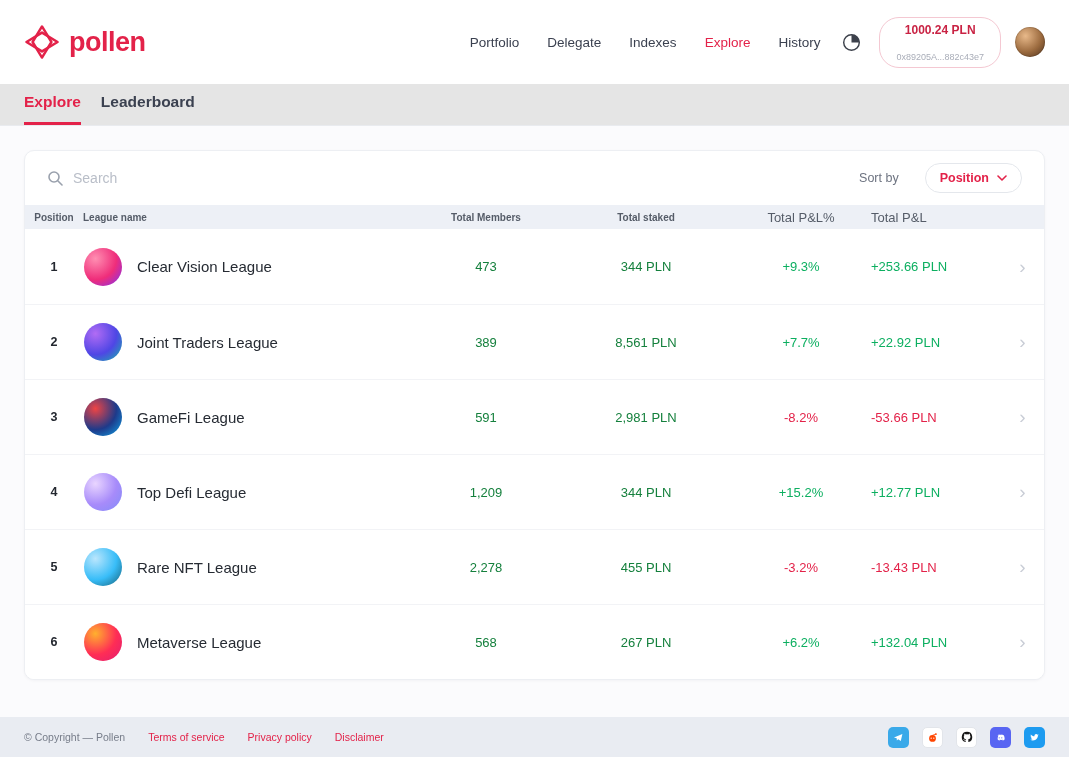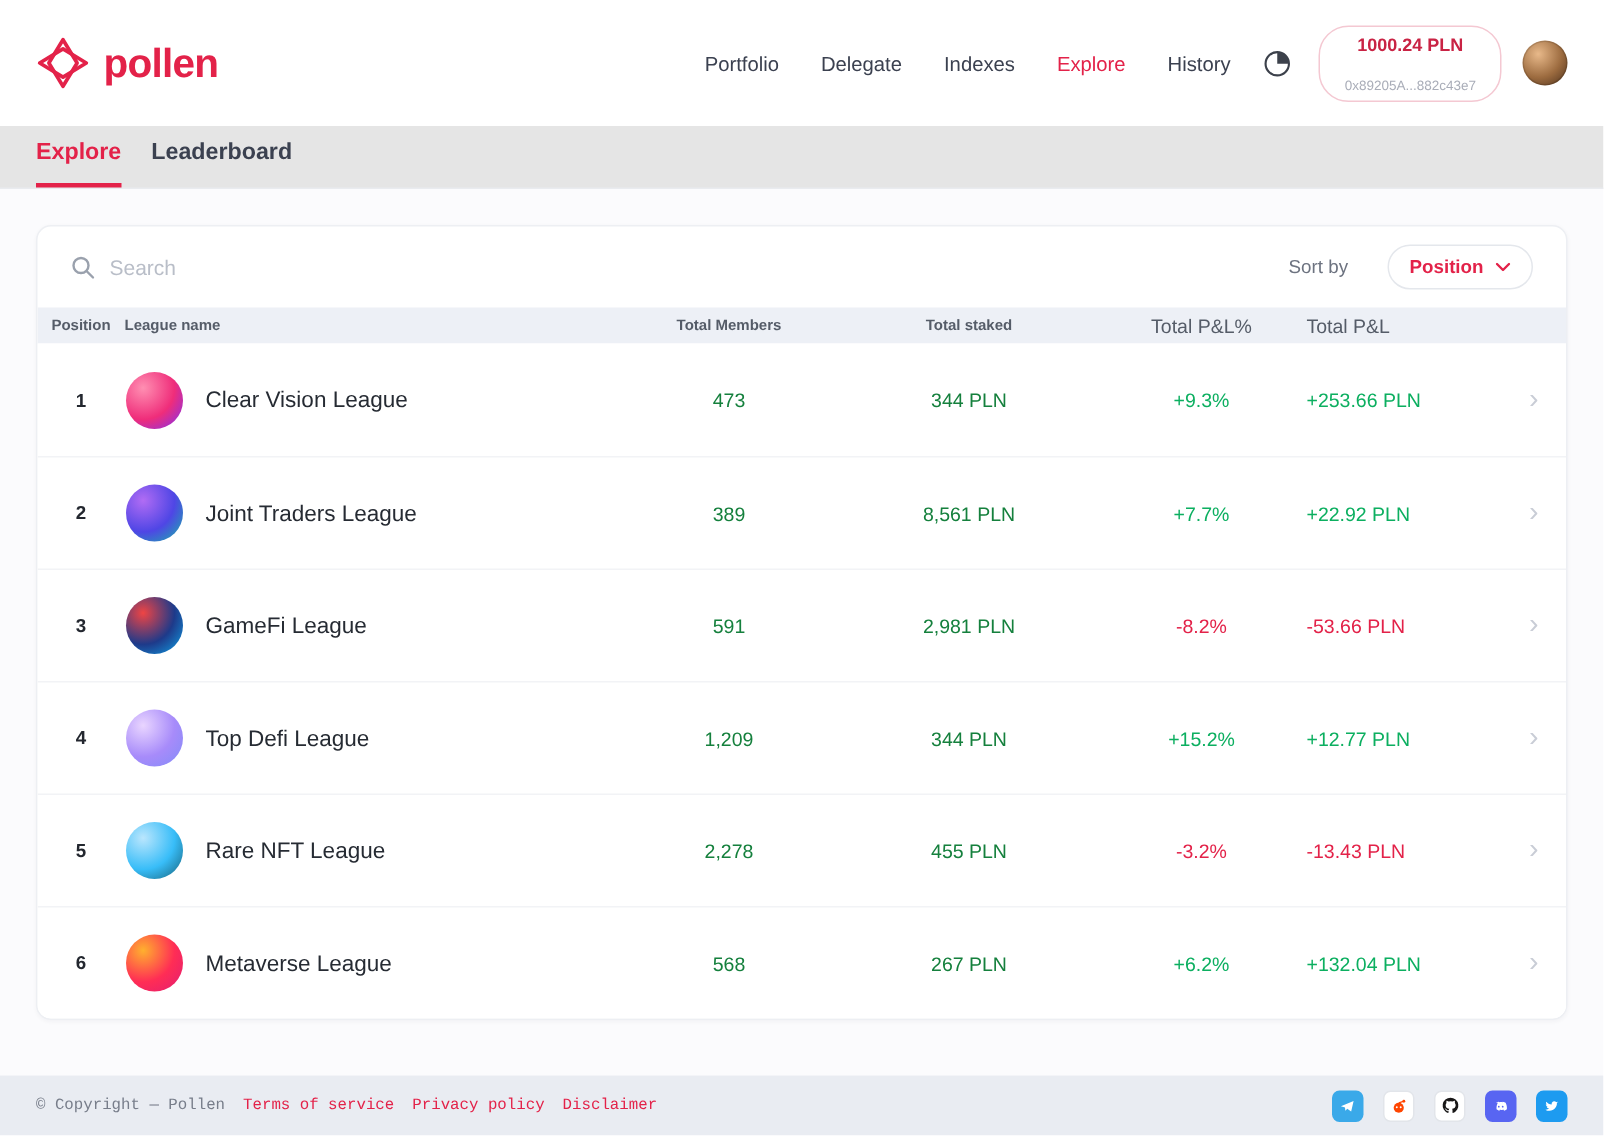--- a/index.html
+++ b/index.html
@@ -79,21 +79,21 @@
   .num { font-size:13px; color:#15803d; }
   .c-pct, .c-pnl { font-size:13px; font-weight:500; }
   .up { color:#0caf60; }
   .down { color:#e32249; }
   .chev-glyph { font-size:19px; color:#c9cdd6; line-height:1; }
   
   .app-footer {
     height:40px; background:#e9ecf2; display:flex; align-items:center;
     justify-content:space-between; padding:0 24px;
   }
-  .foot-left { display:flex; align-items:center; gap:12px;font-family:Liberation Mono, monospace; }
+  .foot-left { display:flex; align-items:center; gap:23px; }
   .copyright { font-size:10.5px; color:#777d8a; }
   .foot-link { font-size:10.5px; color:#e32249; text-decoration:none; cursor:pointer; }
   .socials { display:flex; align-items:center; gap:13px; }
   .social-btn {
     width:21px; height:21px; border-radius:5px; border:none; cursor:pointer;
     display:flex; align-items:center; justify-content:center; padding:0;
   }
   .sb-telegram { background:#3aa9e9; }
   .sb-reddit   { background:#ffffff; border:1px solid #e2e5ea; }
   .sb-github   { background:#ffffff; border:1px solid #e2e5ea; }

